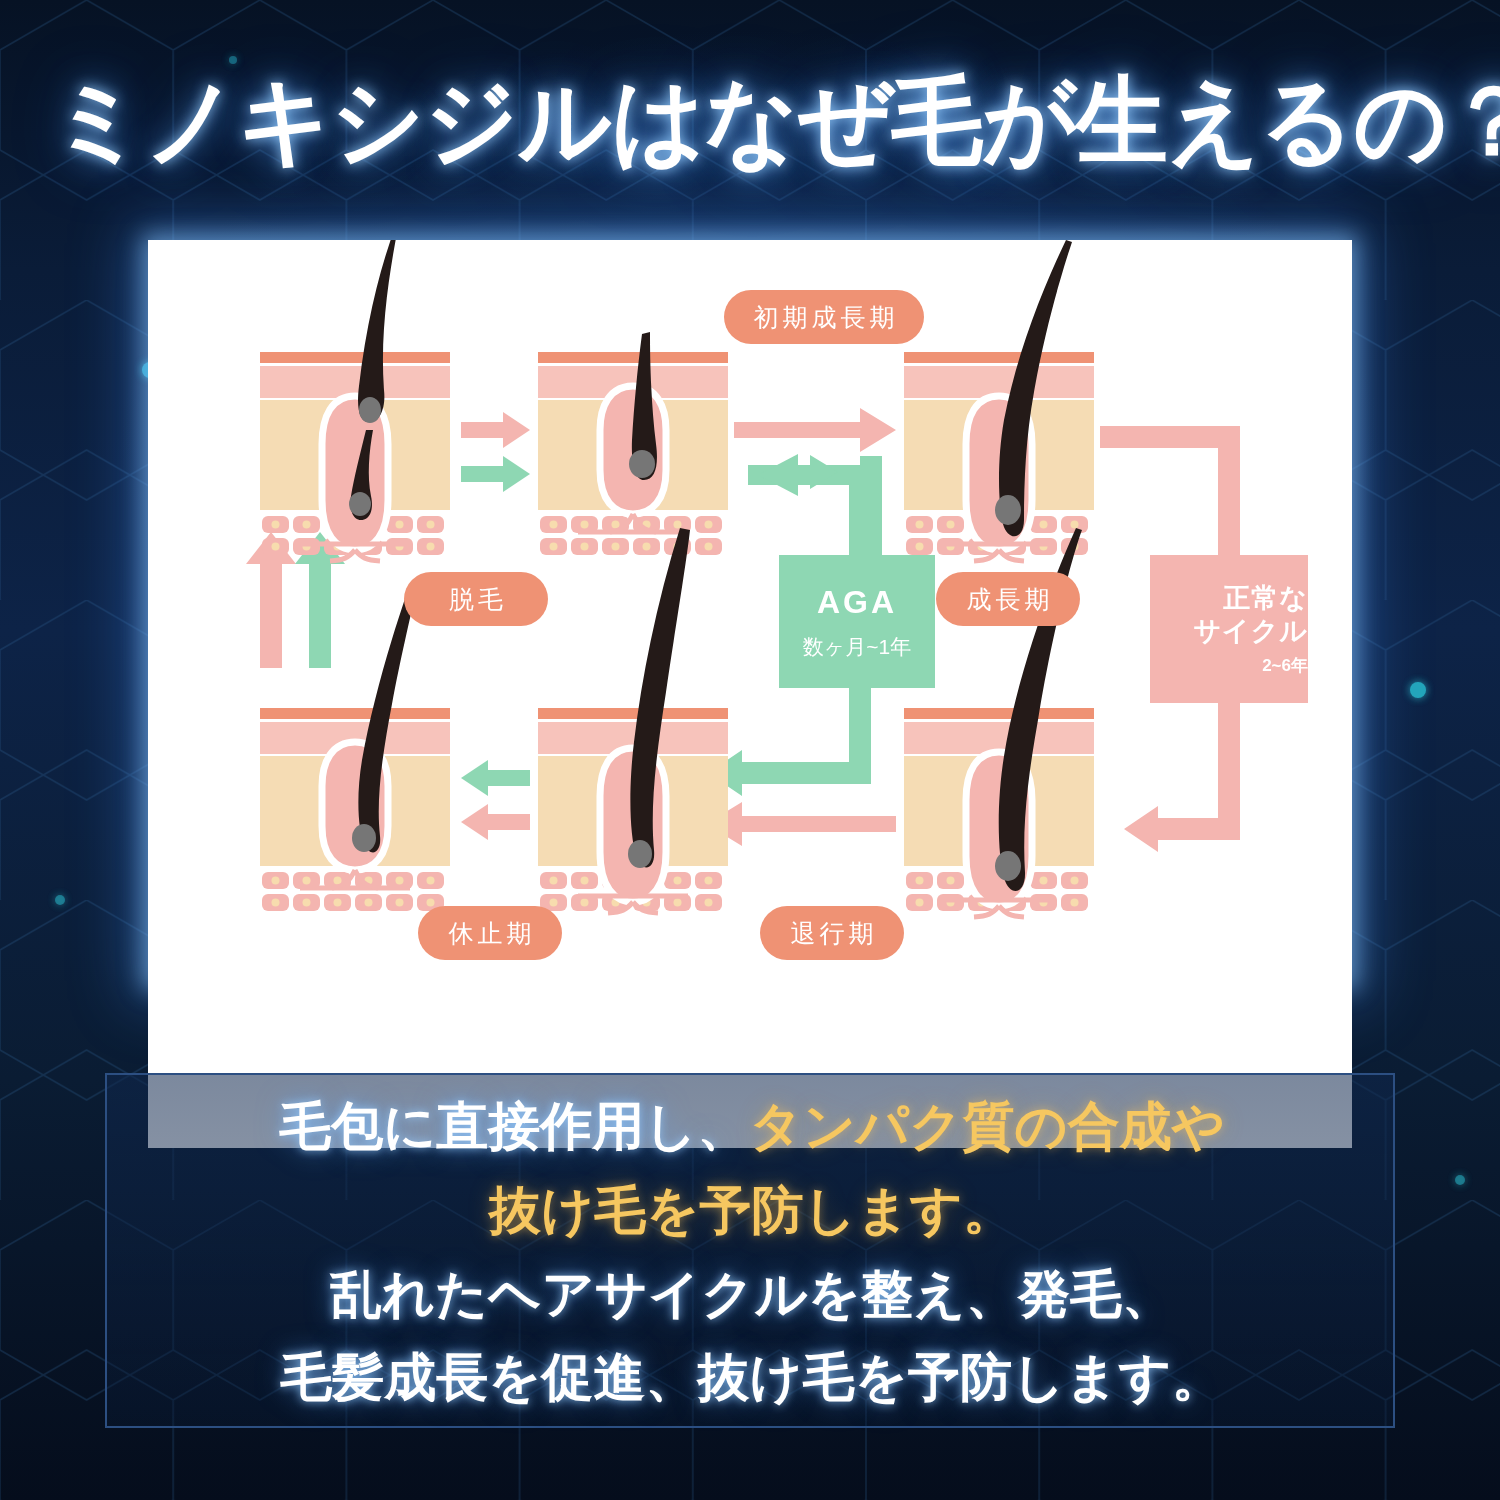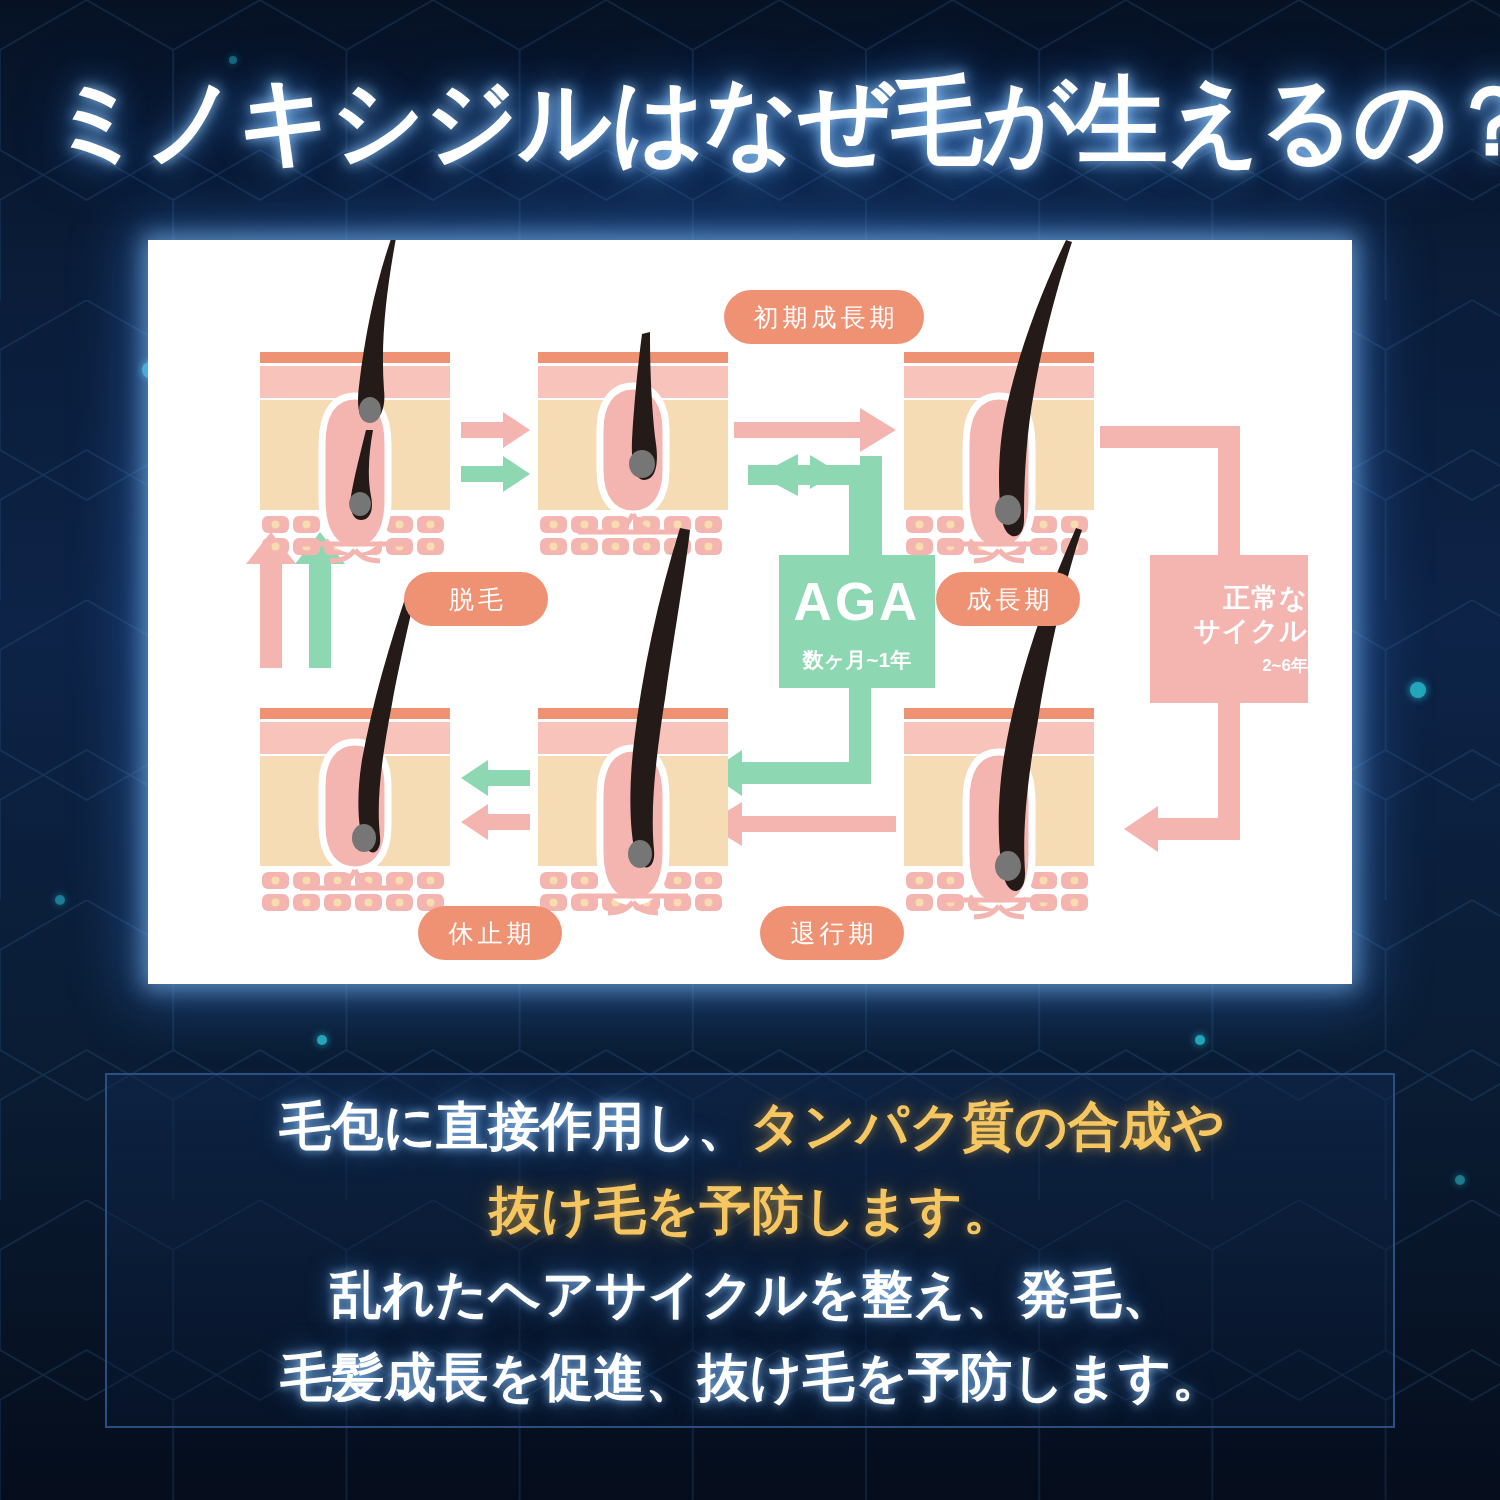--- a/index.html
+++ b/index.html
@@ -63,21 +63,21 @@
     box-shadow:
       0 0 22px 6px rgba(140,200,255,0.55),
       0 0 60px 18px rgba(70,150,255,0.35);
     background: #ffffff;
   }
   .panel {
     position: absolute;
     left: 148px;
     top: 240px;
     width: 1204px;
-    height: 744px;
+    height: 908px;
     background: #ffffff;
     overflow: hidden;
   }
 
   
   .pill {
     position: absolute;
     background: #ef9274;
     color: #ffffff;
     border-radius: 999px;
@@ -97,32 +97,32 @@
     flex-direction: column;
     align-items: center;
     justify-content: center;
     color: #ffffff;
     text-align: center;
     line-height: 1.22;
   }
   .tagbox.green { background: #8ed7b3; }
   .tagbox.pink  { background: #f4b5b0; align-items: flex-end; }
   .tagbox .big {
-    font-size: 53px;
+    font-size: 32px;
     font-weight: bold;
     letter-spacing: 3px;
   }
   .tagbox .big2 {
     font-size: 27px;
     font-weight: bold;
     letter-spacing: 1px;
   }
   .tagbox .small {
     font-size: 21px;
-    font-weight: bold;
+    font-weight: normal;
     letter-spacing: 0px;
     margin-top: 12px;
   }
   .tagbox .small2 {
     font-size: 17px;
     font-weight: bold;
     margin-top: 8px;
   }
 
   

